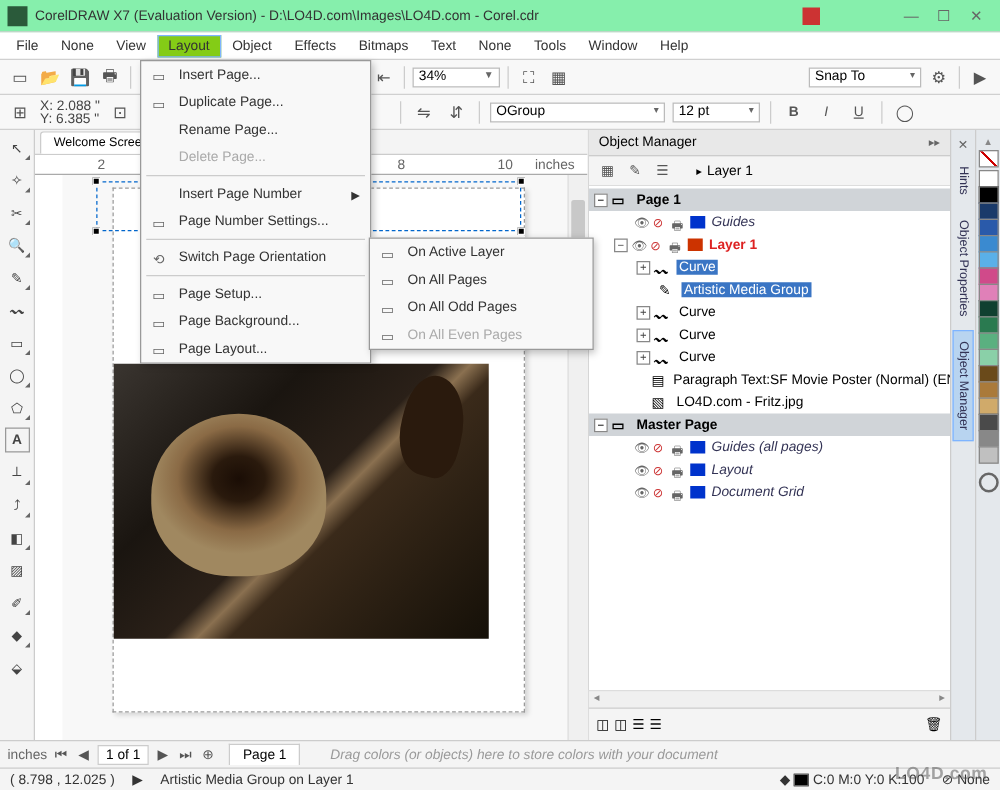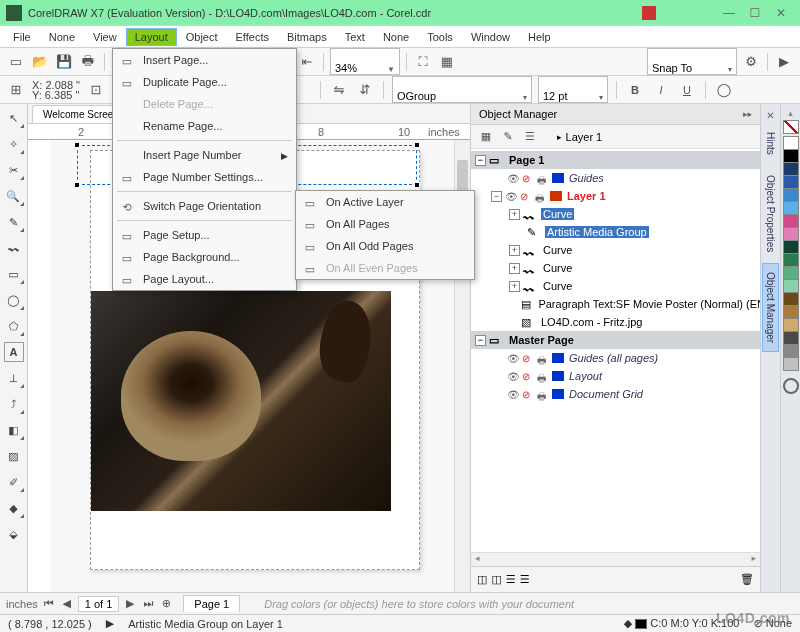--- a/index.html
+++ b/index.html
@@ -8,21 +8,21 @@
 .titlebar .app-icon{width:16px;height:16px;background:#2a5a3a;margin-right:6px}
 .titlebar .title{flex:1;color:#333}
 .titlebar .user-icon{width:14px;height:14px;background:#c33;margin-right:60px}
 .titlebar .win-btn{width:26px;height:20px;display:flex;align-items:center;justify-content:center;color:#666;font-size:12px}
 .menubar{height:22px;background:#fff;display:flex;align-items:center;padding:0 4px;border-bottom:1px solid #d0d0d0}
 .menubar .menu-item{padding:3px 9px;color:#333;cursor:default}
 .menubar .menu-item.active{background:#84cc16;border:1px solid #7eb4ff;padding:2px 8px}
 .toolbar{height:28px;background:#f8f8f8;display:flex;align-items:center;padding:0 6px;gap:4px;border-bottom:1px solid #d0d0d0}
 .tb-btn{width:20px;height:20px;display:flex;align-items:center;justify-content:center;color:#555;font-size:13px}
 .tb-sep{width:1px;height:18px;background:#ccc;margin:0 2px}
-.tb-combo{height:27px;border:1px solid #bbb;background:#fff;padding:0 4px;display:flex;align-items:flex-end;font-size:11px;min-width:60px}
+.tb-combo{height:16px;border:1px solid #bbb;background:#fff;padding:0 4px;display:flex;align-items:flex-start;font-size:11px;min-width:60px}
 .tb-combo .arrow{margin-left:auto;font-size:8px;color:#666}
 .prop-bar{height:28px;background:#f8f8f8;display:flex;align-items:center;padding:0 6px;gap:6px;border-bottom:1px solid #d0d0d0}
 .coord-box{display:flex;flex-direction:column;font-size:9px;line-height:10px;color:#444}
 .main{display:flex;height:calc(100% - 26px - 22px - 28px - 28px - 22px - 18px);position:relative}
 .toolbox{width:28px;background:#f4f4f4;border-right:1px solid #ccc;display:flex;flex-direction:column;padding-top:4px;gap:6px;align-items:center}
 .tool{width:20px;height:20px;display:flex;align-items:center;justify-content:center;color:#444;position:relative}
 .tool .fly{position:absolute;right:0;bottom:0;width:0;height:0;border-left:4px solid transparent;border-bottom:4px solid #666}
 .canvas-area{flex:1;background:#fff;position:relative;overflow:hidden}
 .ruler-h{height:16px;background:#fff;border-bottom:1px solid #aaa;position:relative;font-size:9px;color:#666;display:flex;align-items:flex-end;padding-left:16px}
 .ruler-h span{position:absolute;bottom:1px}
@@ -382,22 +382,22 @@
   <span>▶</span>
   <span>Artistic Media Group on Layer 1</span>
   <span style="flex:1"></span>
   <span>◆ <span class="fill-sw"></span> <span>C:0 M:0 Y:0 K:100</span></span>
   <span>⊘ <span>None</span></span>
 </div>
 
 <div class="dropdown" id="layout-dd" style="left:112px;top:48px;width:185px">
     <div class="dropdown-item"><span class="icon">▭</span>Insert Page...</div>
     <div class="dropdown-item"><span class="icon">▭</span>Duplicate Page...</div>
+    <div class="dropdown-item"><span class="icon"></span>Rename Page...</div>
     <div class="dropdown-item disabled"><span class="icon"></span>Delete Page...</div>
-    <div class="dropdown-item"><span class="icon"></span>Rename Page...</div>
     <div class="dropdown-sep"></div>
     <div class="dropdown-item"><span class="icon"></span>Insert Page Number<span class="arrow-r">▶</span></div>
     <div class="dropdown-item"><span class="icon">▭</span>Page Number Settings...</div>
     <div class="dropdown-sep"></div>
     <div class="dropdown-item"><span class="icon">⟲</span>Switch Page Orientation</div>
     <div class="dropdown-sep"></div>
     <div class="dropdown-item"><span class="icon">▭</span>Page Setup...</div>
     <div class="dropdown-item"><span class="icon">▭</span>Page Background...</div>
     <div class="dropdown-item"><span class="icon">▭</span>Page Layout...</div>
   </div>

